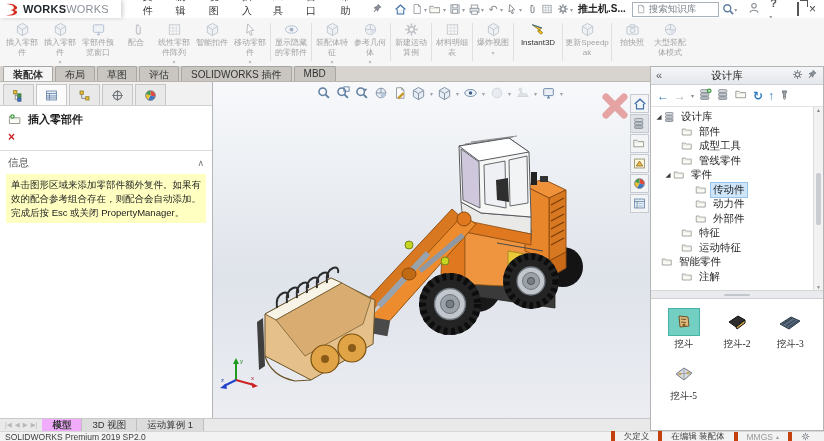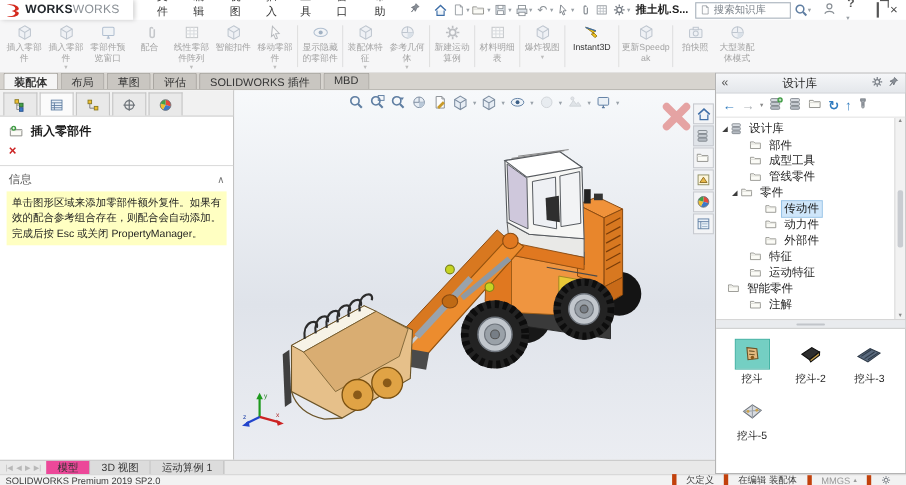--- a/index.html
+++ b/index.html
@@ -81,26 +81,26 @@
   .tlabel{padding:0 2px;white-space:nowrap;}
   .trow.selected .tlabel{background:#cfe6fa;outline:1px solid #97c3e8;}
   .vscroll{position:absolute;right:0;top:0;bottom:0;width:9px;background:#f2f2f2;border-left:1px solid #dcdcdc;display:flex;flex-direction:column;justify-content:space-between;align-items:center;font-size:5px;color:#888;}
   .vthumb{width:5px;height:52px;background:#c9ccd1;border-radius:2px;margin:0 auto;}
   .dsplit{height:7px;background:#e9ebee;border-bottom:1px solid #cfcfcf;display:flex;align-items:center;justify-content:center;}
   .dsplit i{width:26px;height:2px;background:#c2c5ca;border-radius:1px;}
   .dthumbs{flex:1;display:grid;grid-template-columns:repeat(3,1fr);align-content:start;row-gap:10px;padding:10px 6px;}
   .thumb{display:flex;flex-direction:column;align-items:center;gap:3px;}
   .ticonbox{width:30px;height:26px;display:flex;align-items:center;justify-content:center;}
   .thumb.selected .ticonbox{background:#74cfc3;outline:1px solid #45b3a5;}
-  .tlbl{font-size:9.5px;color:#1e1e1e;white-space:nowrap;}
+  .tlbl{font-size:9.5px;color:#1e1e1e;white-space:nowrap;font-family:Liberation Serif, serif;}
   
   .sheettabs{position:absolute;left:0;top:418px;width:650px;height:13px;background:#e9e9e9;border-top:1px solid #c9c9c9;display:flex;align-items:stretch;font-size:9.5px;box-sizing:border-box;}
   .navarrows{display:flex;align-items:center;gap:3px;padding:0 5px;color:#b8b8b8;font-size:6.5px;}
   .stab{padding:0 10px;display:flex;align-items:center;background:#dcdcdc;border-right:1px solid #bfbfbf;color:#333;white-space:nowrap;}
-  .stab.active{background:#ec4899;font-weight:normal;}
+  .stab.active{background:#f0abfc;font-weight:bold;}
   .statusbar{position:absolute;left:0;top:431px;width:824px;height:10px;background:#f2f2f2;border-top:1px solid #d6d6d6;display:flex;align-items:center;font-size:8.5px;color:#3d3d3d;padding:0 5px;box-sizing:border-box;}
   .sb-left{flex:1;white-space:nowrap;}
   .sb-item{padding:0 9px;border-left:4px solid #c2410c;white-space:nowrap;display:flex;align-items:center;gap:3px;}
   .sb-dim{color:#9a9a9a;}
   .sb-caret{font-size:6px;color:#9a9a9a;}
 </style>
 </head>
 <body>
 
 <div class="app">

